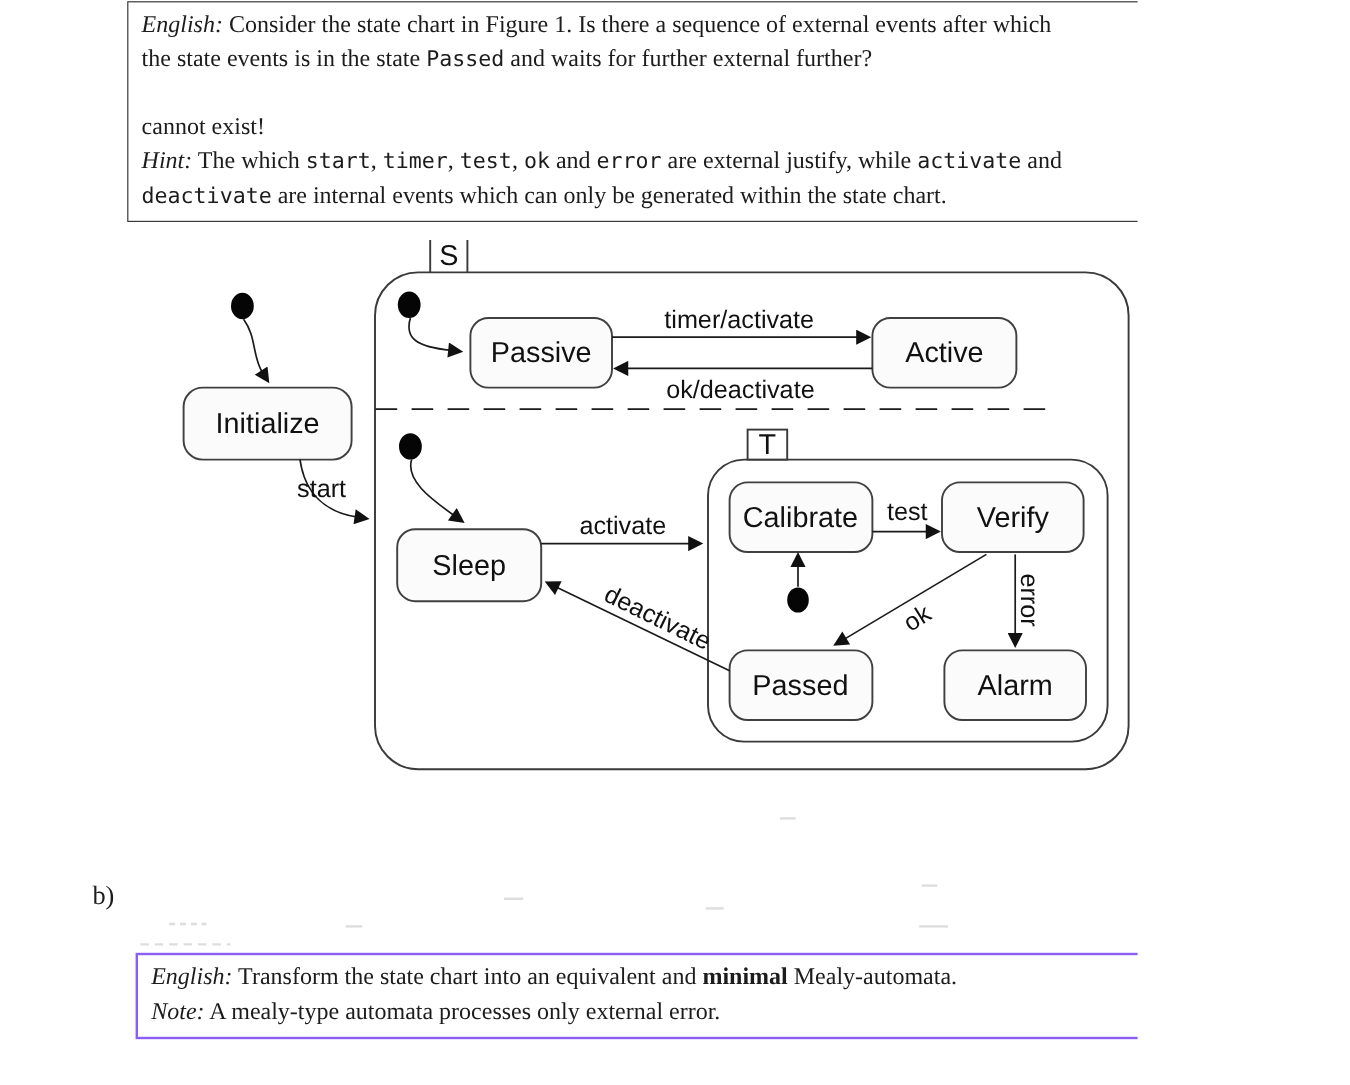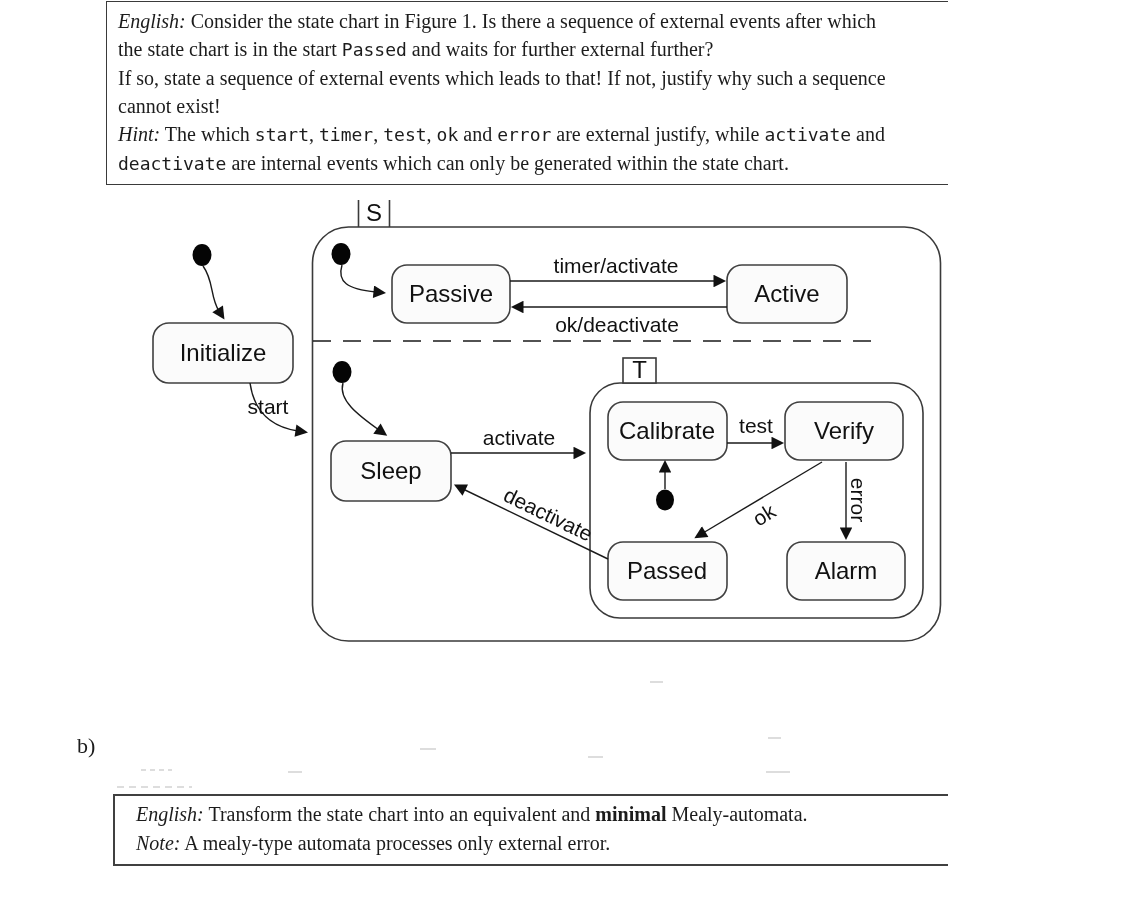--- a/index.html
+++ b/index.html
@@ -1,22 +1,22 @@
 <!DOCTYPE html>
 <html><head>
 <meta charset="utf-8">
 <style>
   html,body{margin:0;padding:0;background:#fff;}
   .page{position:relative;width:948px;height:904px;background:#ffffff;overflow:hidden;
         font-family:"Liberation Serif",serif;color:#1c1c1c;}
   .qbox{position:absolute;box-sizing:border-box;background:#fff;font-size:20px;}
   .qbox-a{left:106px;top:1px;width:951px;border:1px solid #3a3a3a;
           padding:5px 10px 6px 11px;line-height:28px;}
-  .qbox-b{left:113px;top:794px;width:944px;border:2px solid #404040;
-          padding:4px 10px 6px 21px;line-height:29px;}
+  .qbox-b{left:113px;top:794px;width:944px;border:2px solid #8b5cf6;
+          padding:4px 10px 6px 11px;line-height:29px;}
   .it{font-style:italic;}
   .bd{font-weight:bold;}
   .tt{font-family:"DejaVu Sans Mono",monospace;font-size:18px;}
   .b-label{position:absolute;left:77px;top:733px;font-size:22px;}
   svg{position:absolute;left:0;top:0;}
   svg text{font-family:"Liberation Sans",sans-serif;fill:#111;}
   .state-name{font-size:24px;}
   .trans-label{font-size:21px;}
   .region-label{font-size:24px;}
   .state-rect{fill:#fbfbfb;stroke:#404040;stroke-width:1.6;}
@@ -24,22 +24,22 @@
   .edge{fill:none;stroke:#1a1a1a;stroke-width:1.4;}
   .tabline{stroke:#3a3a3a;stroke-width:1.6;}
   .smudge{stroke:#bdbdbd;stroke-width:2;opacity:0.5;}
 </style>
 </head>
 <body>
 
 <div class="page">
 
   <div class="qbox qbox-a"><span class="it">English:</span><span> Consider the state chart in Figure 1. Is there a sequence of external events after which</span><br>
-<span>the state chart is in the start </span><span class="tt">Passed</span><span> and waits for further external further?</span><br>
-<span>If so, state a sequence of external events which leads to that! If not, justify why such a sequence</span><br>
+<span>the state events is in the state </span><span class="tt">Passed</span><span> and waits for further external further?</span><br>
+<br>
 <span>cannot exist!</span><br>
 <span class="it">Hint:</span><span> The which </span><span class="tt">start</span><span>, </span><span class="tt">timer</span><span>, </span><span class="tt">test</span><span>, </span><span class="tt">ok</span><span> and </span><span class="tt">error</span><span> are external justify, while </span><span class="tt">activate</span><span> and</span><br>
 <span class="tt">deactivate</span><span> are internal events which can only be generated within the state chart.</span></div>
 
   <svg width="1125" height="904" viewBox="0 0 1125 904">
     <defs>
       <marker id="ah" viewBox="0 0 10 10" refX="2" refY="5" markerWidth="11" markerHeight="9" orient="auto">
         <path d="M0,0 L10,5 L0,10 Z" fill="#111"></path>
       </marker>
     </defs>

